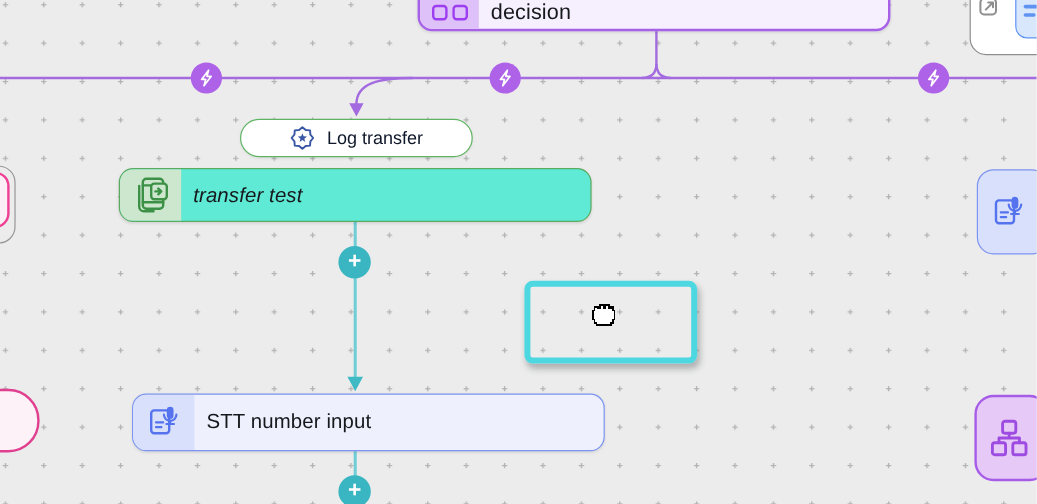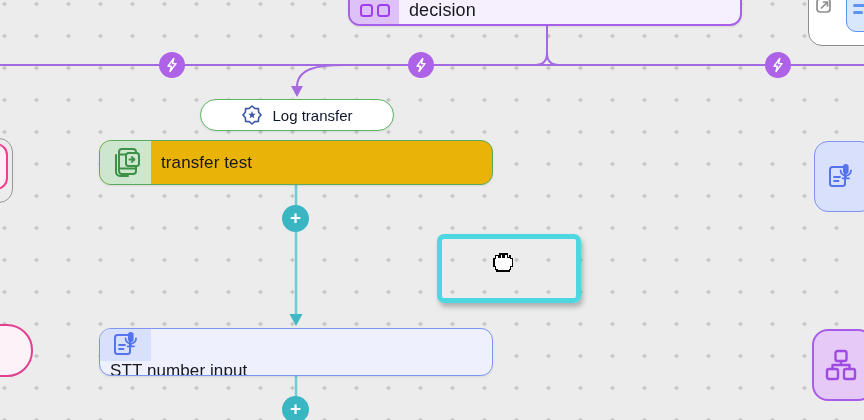--- a/index.html
+++ b/index.html
@@ -45,27 +45,27 @@
     position:absolute; z-index:3;
     left:200px; top:99px; width:194px; height:32px;
     background:#ffffff; border:1.6px solid #5fb463; border-radius:16px;
     display:flex; align-items:center; justify-content:center; gap:9px;
     box-shadow: 0 1px 2px rgba(40,40,60,.08);
     font-size:15px; color:#0f172a;
   }
 
   .node.green {
     left:99px; top:140px; width:394px; height:45px;
-    background:#eab308; border:1.6px solid #5aab5f;
+    background:#5eead4; border:1.6px solid #5aab5f;font-style:italic;
   }
   .node.green .icon-area { width:51px; background:#cde7ce; }
 
   .node.blue {
-    left:99px; top:328px; width:394px; height:48px;
-    background:#eef1fd; border:1.6px solid #7d94f0;flex-direction:column;
+    left:110px; top:328px; width:394px; height:48px;
+    background:#eef1fd; border:1.6px solid #7d94f0;
   }
   .node.blue .icon-area { width:51px; background:#d8e0fb; }
 
   
   .partial { position:absolute; z-index:3; }
   .p-stt-right {
     left:814px; top:141px; width:60px; height:71px;
     background:#d8e0fb; border:1.6px solid #7d94f0; border-radius:14px;
     display:flex; align-items:center; padding-left:10px;
   }

